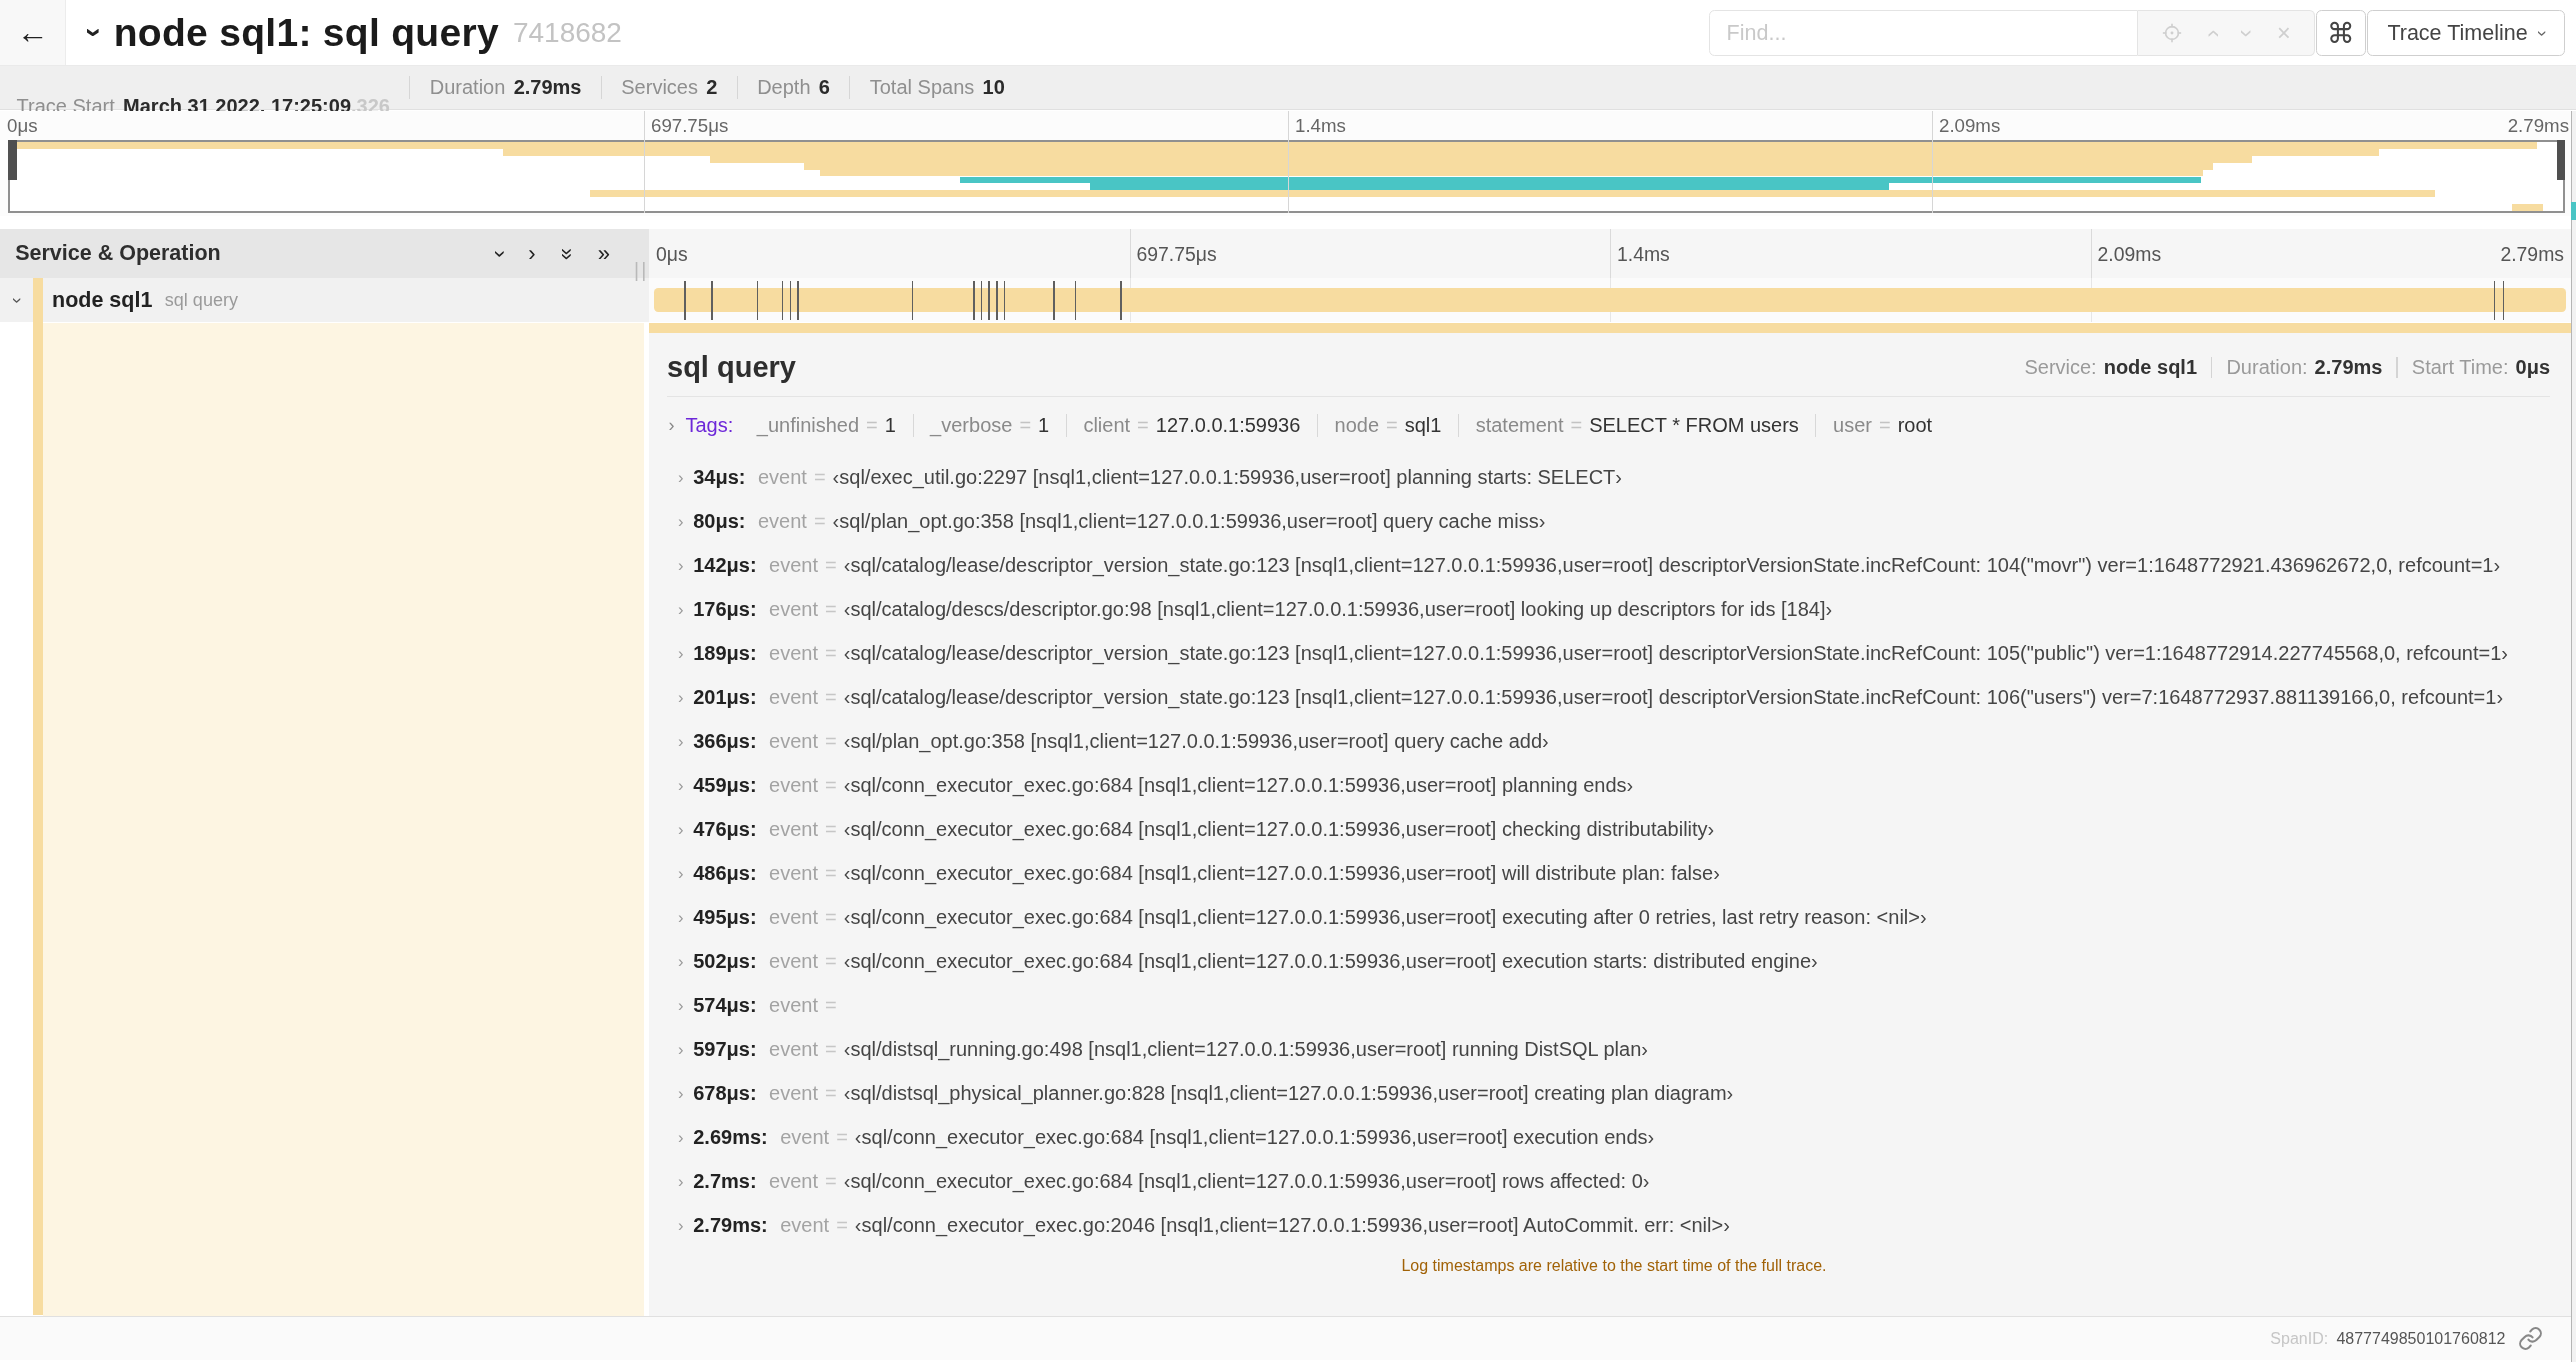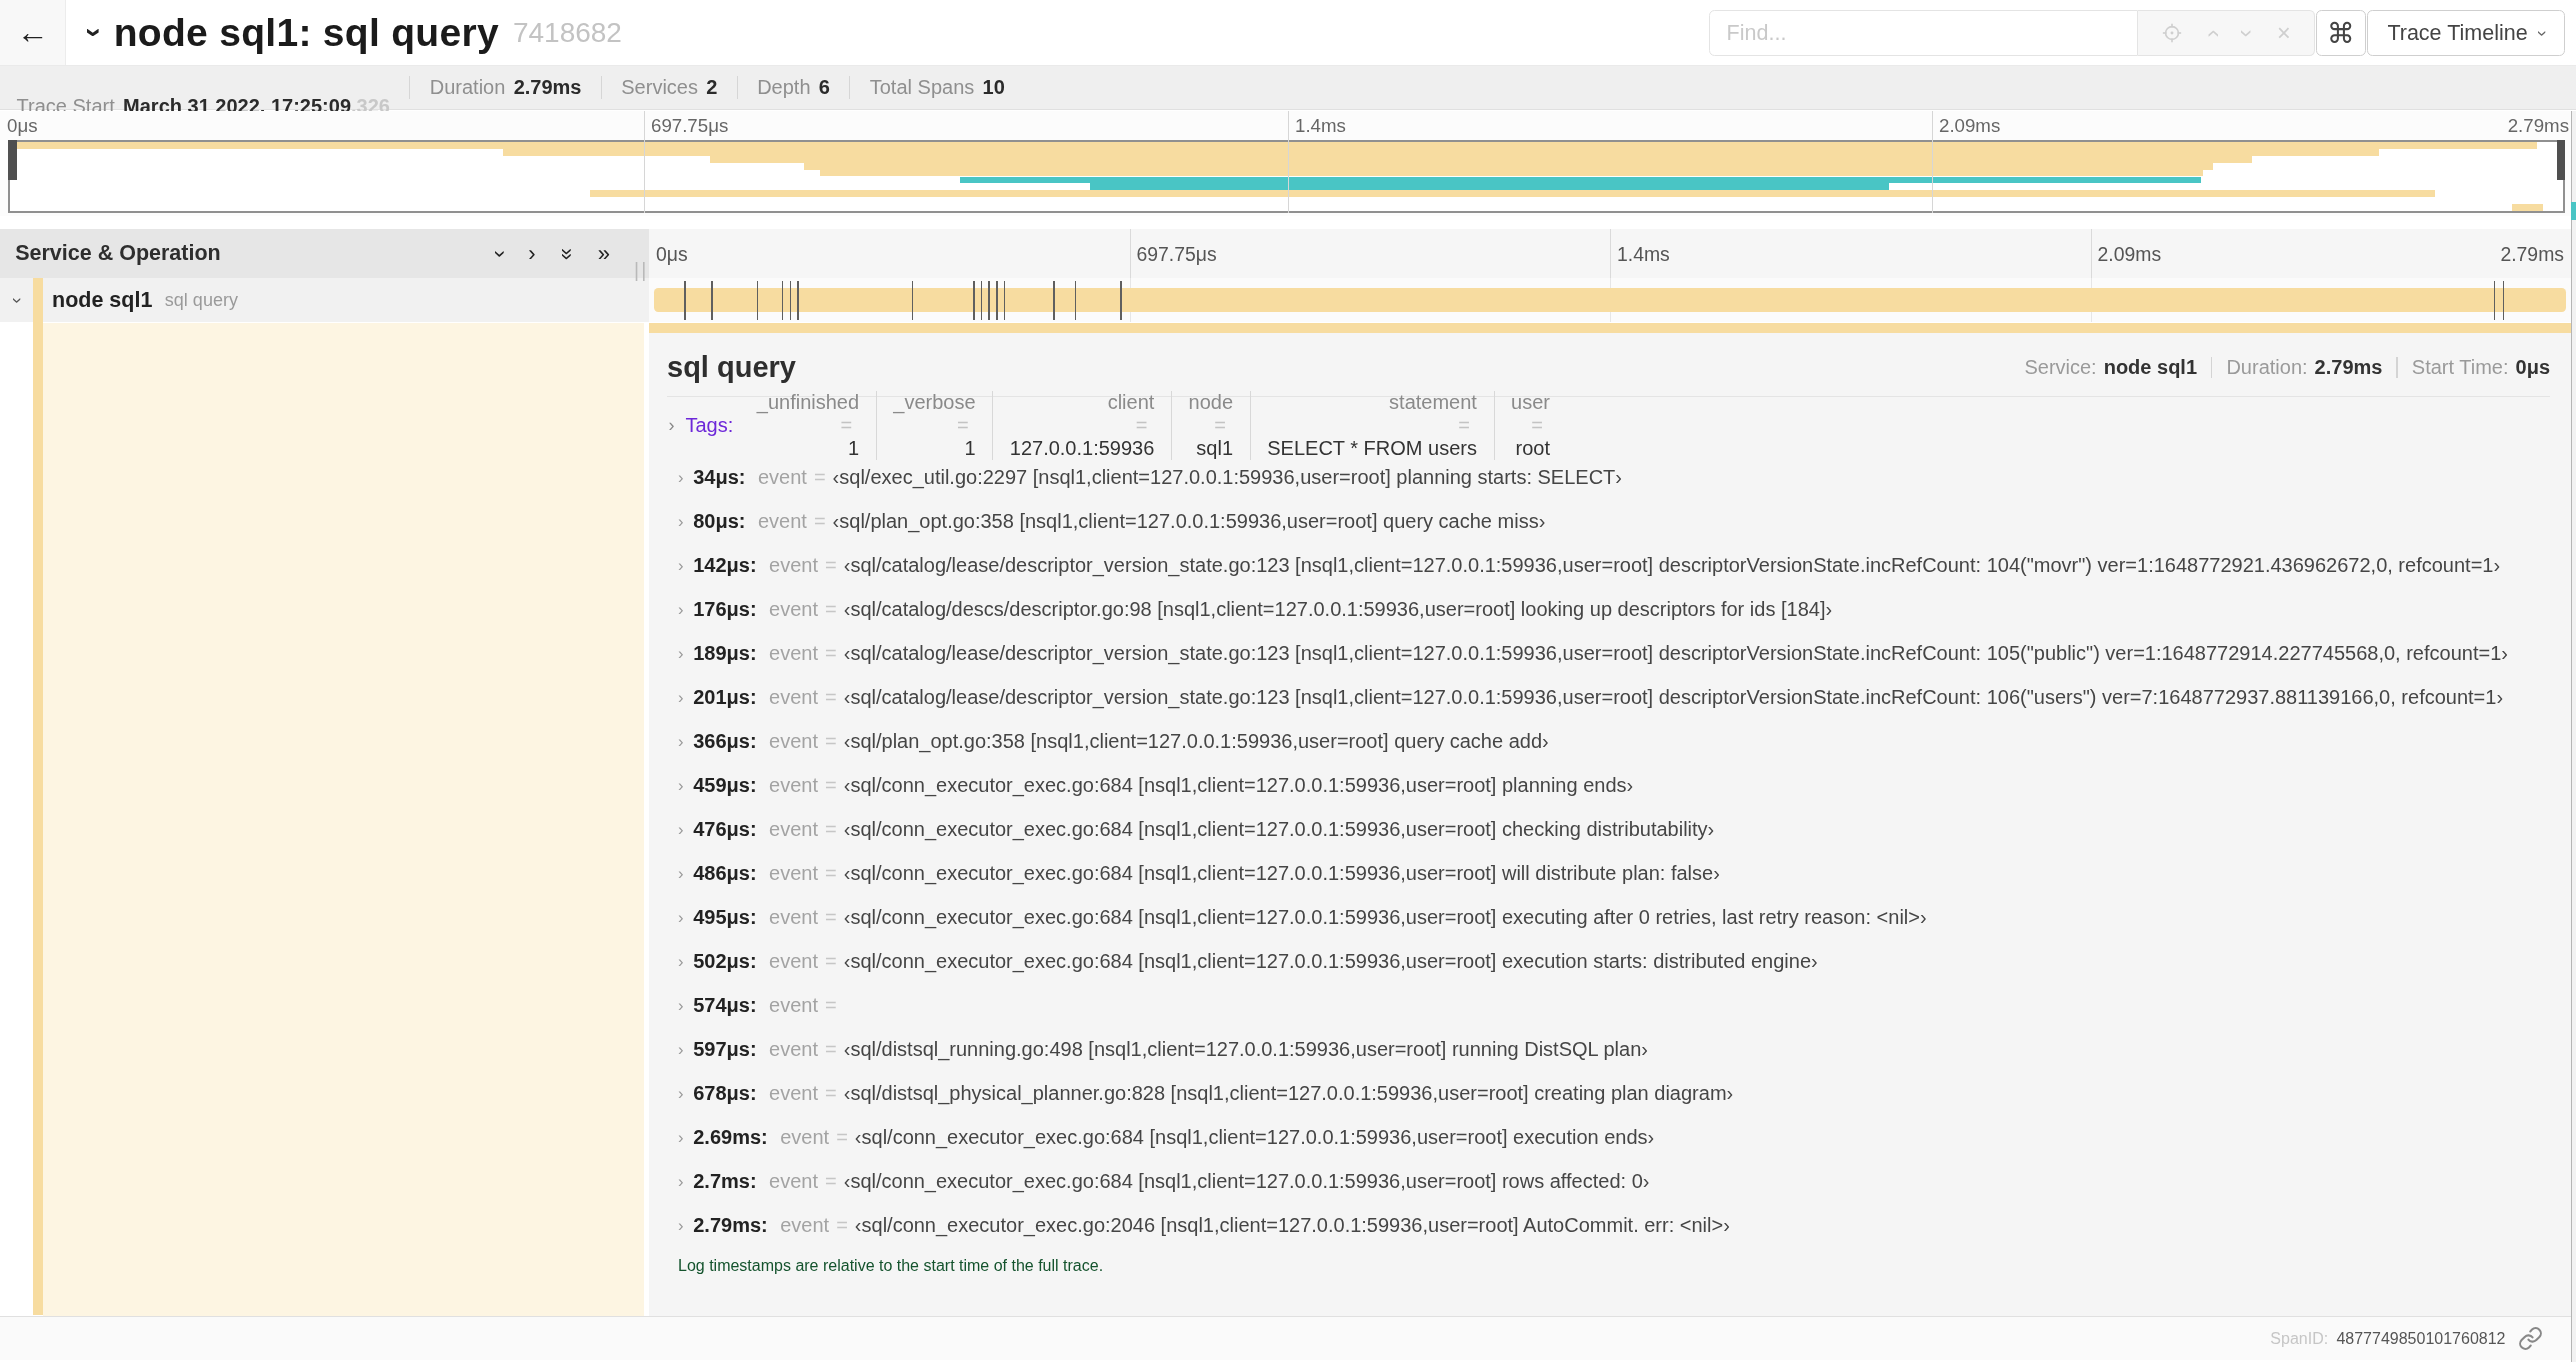--- a/index.html
+++ b/index.html
@@ -86,37 +86,37 @@
   .detail-inner { padding:0 21px 0 18px; }
   .detail-title-row { margin-top:14px; height:42px; display:flex; align-items:center; justify-content:space-between; }
   .op-title { font-size:29px; font-weight:700; color:#2e2e2e; }
   .stats { font-size:20px; color:#9a9a9a; display:flex; align-items:center; }
   .stats b { color:#333; font-weight:700; margin-left:7px; }
   .stat-div { width:1.4px; height:21px; background:#d4d4d4; margin:0 14px; }
   .hr { height:1.4px; background:#e4e4e4; margin-top:7px; }
   .tags-row { margin-top:12.5px; height:32px; display:flex; align-items:center; font-size:20px; }
   .tags-row .chev { font-size:18px; color:#888; font-weight:400; margin-left:1.4px; }
   .tags-label { font-weight:400; color:#6d28d9; margin:0 7px 0 11px; }
-  .tag { padding:0 16.6px; display:flex; align-items:flex-end;flex-direction:column; }
+  .tag { padding:0 16.6px; display:flex; align-items:flex-end; }
   .tag + .tag { border-left:1.4px solid #d8d8d8; }
   .tag .k { color:#8a8a8a; }
   .tag .eq { color:#c3c3c3; margin:0 7px; }
   .tag .v { color:#333; }
   .logs-block { margin-top:14px; }
   .logs-header { height:39px; background:#e1e1e1; display:flex; align-items:center; padding-left:11px; font-size:20px; cursor:pointer; }
   .logs-header .chev { font-size:18px; color:#666; font-weight:400; }
   .logs-title { font-weight:700; color:#2e2e2e; margin-left:11px; }
   .logs-count { color:#444; margin-left:7px; }
   .log-row { height:44px; display:flex; align-items:center; padding-left:11px; font-size:20px; white-space:nowrap; overflow:hidden; cursor:pointer; }
   .log-row .chev { font-size:16.6px; color:#999; font-weight:400; flex:none; }
   .log-time { font-weight:700; color:#222; margin-left:9.7px; flex:none; }
   .log-event { color:#a3a3a3; margin-left:12.5px; flex:none; }
   .log-eq { color:#c6c6c6; margin:0 7px; flex:none; }
   .log-text { color:#454545; }
-  .logs-note { font-size:16px; color:#14532d; margin-top:9.7px; padding-left:11px; }
+  .logs-note { font-size:16px; color:#a16207; margin-top:9.7px; padding-left:11px;text-align:center; }
 
   
   .bottom-bar { position:absolute; left:0; top:1316px; width:2576px; height:44px; background:#fafafa; border-top:1.4px solid #e0e0e0; display:flex; align-items:center; justify-content:flex-end; padding-right:33px; font-size:16px; }
   .spanid-label { color:#c6c6c6; }
   .spanid-value { color:#555; margin-left:8.3px; }
   .link-icon { width:25px; height:25px; margin-left:12.5px; cursor:pointer; }
 
   
   .right-edge { position:absolute; right:0; top:111px; bottom:0; width:5.5px; background:#f2f2f2; border-left:1.4px solid #b5b5b5; }
   .edge-teal { position:absolute; right:0; top:202px; width:5.5px; height:18px; background:#49c5c5; }

